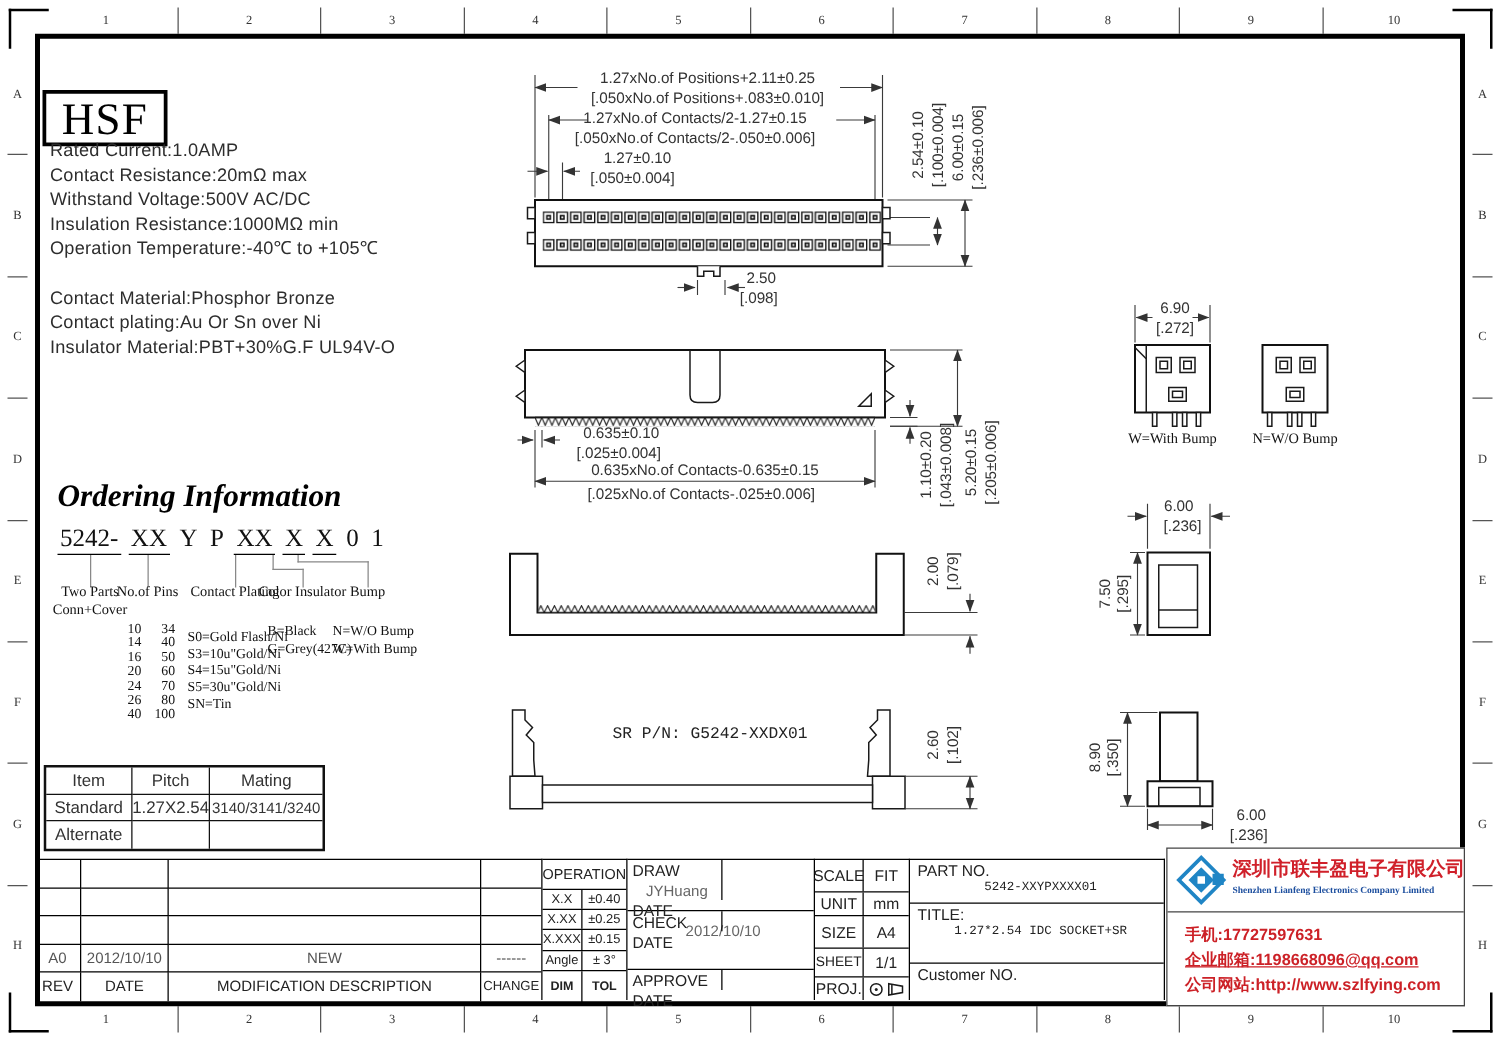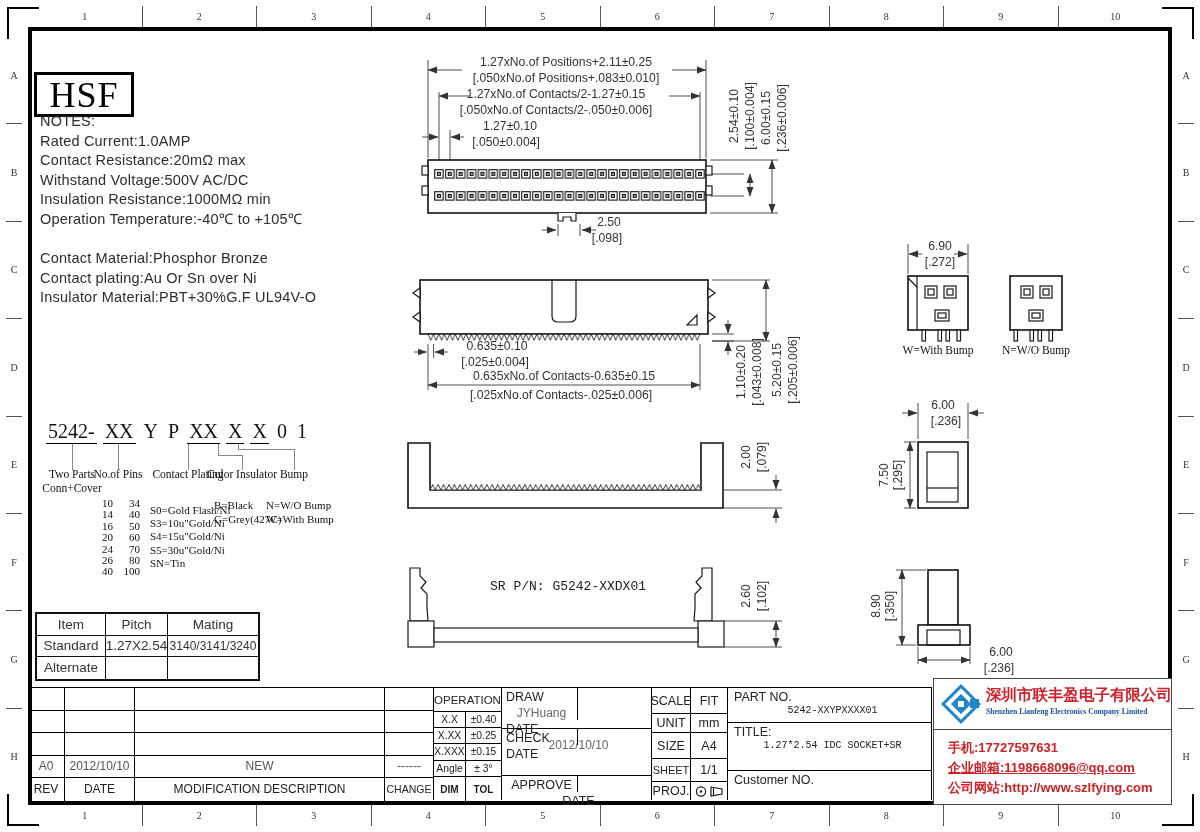--- a/index.html
+++ b/index.html
@@ -57,21 +57,21 @@
   .revtable .hd{font-size:12px;}
   .toltable{left:434px;width:68px;font-size:10.3px;}
   .tolhead{height:23px;border-bottom:1px solid #000;display:flex;align-items:center;justify-content:center;font-size:11.5px;}
   .tolrow{display:flex;height:15.2px;border-bottom:1px solid #000;}
   .tolrow span{display:flex;align-items:center;justify-content:center;}
   .tolrow span:first-child{width:31px;border-right:1px solid #000;}
   .tolrow span:last-child{flex:1;}
   .tolrow:last-child{border-bottom:none;height:26px;font-weight:bold;font-size:10px;}
   .signoff{left:502px;width:150px;}
   .so-sec{display:flex;border-bottom:1px solid #000;flex-direction:column;}
-  .so-sec:last-child{border-bottom:none;text-align:center;}
+  .so-sec:last-child{border-bottom:none;}
   .so-c1{width:76px;border-right:1px solid #000;box-sizing:border-box;padding:2px 0 0 4px;}
   .so-c2{flex:1;padding:2px 0 0 4px;}
   .so-val{color:#666;font-size:12px;text-align:center;margin-top:2px;}
   .infotable{left:652px;width:76px;display:flex;flex-direction:column;}
   .inforow{display:flex;border-bottom:1px solid #000;}
   .inforow:last-child{border-bottom:none;flex:1;}
   .inforow span{display:flex;align-items:center;justify-content:center;}
   .inforow span:first-child{width:38px;border-right:1px solid #000;}
   .inforow span:last-child{flex:1;}
   .partblock{left:728px;width:204px;}
@@ -147,21 +147,20 @@
       <div>E</div>
       <div>F</div>
       <div>G</div>
       <div>H</div>
     </div>
   <div class="frame"></div>
 
   <div class="hsf">HSF</div>
 
   <div class="notes">
-    <div>NOTES:</div>
     <div>
         <div>Rated Current:1.0AMP</div>
         <div>Contact Resistance:20mΩ max</div>
         <div>Withstand Voltage:500V AC/DC</div>
         <div>Insulation Resistance:1000MΩ min</div>
         <div>Operation Temperature:-40℃ to +105℃</div>
       </div>
     <div class="gap"></div>
     <div>
         <div>Contact Material:Phosphor Bronze</div>
@@ -408,20 +407,21 @@
         <line class="dl" x1="108" y1="99" x2="108" y2="116"></line>
       <line class="dl" x1="56" y1="112" x2="108" y2="112" marker-start="url(#a7)" marker-end="url(#a7)"></line>
     </g>
     <text class="dt" transform="translate(18,58) rotate(-90)" text-anchor="middle">8.90</text>
     <text class="dt" transform="translate(32,58) rotate(-90)" text-anchor="middle">[.350]</text>
     <text class="dt" x="139" y="108" text-anchor="middle">6.00</text>
     <text class="dt" x="137" y="124" text-anchor="middle">[.236]</text>
   </svg>
 
   <div class="ordering">
+    <div class="ord-title">Ordering Information</div>
     <div class="ord-code">
       <span class="u">5242-</span>
       <span class="u">XX</span>
       <span>Y</span>
       <span>P</span>
       <span class="u">XX</span>
       <span class="u">X</span>
       <span class="u">X</span>
       <span>0</span>
       <span>1</span>

